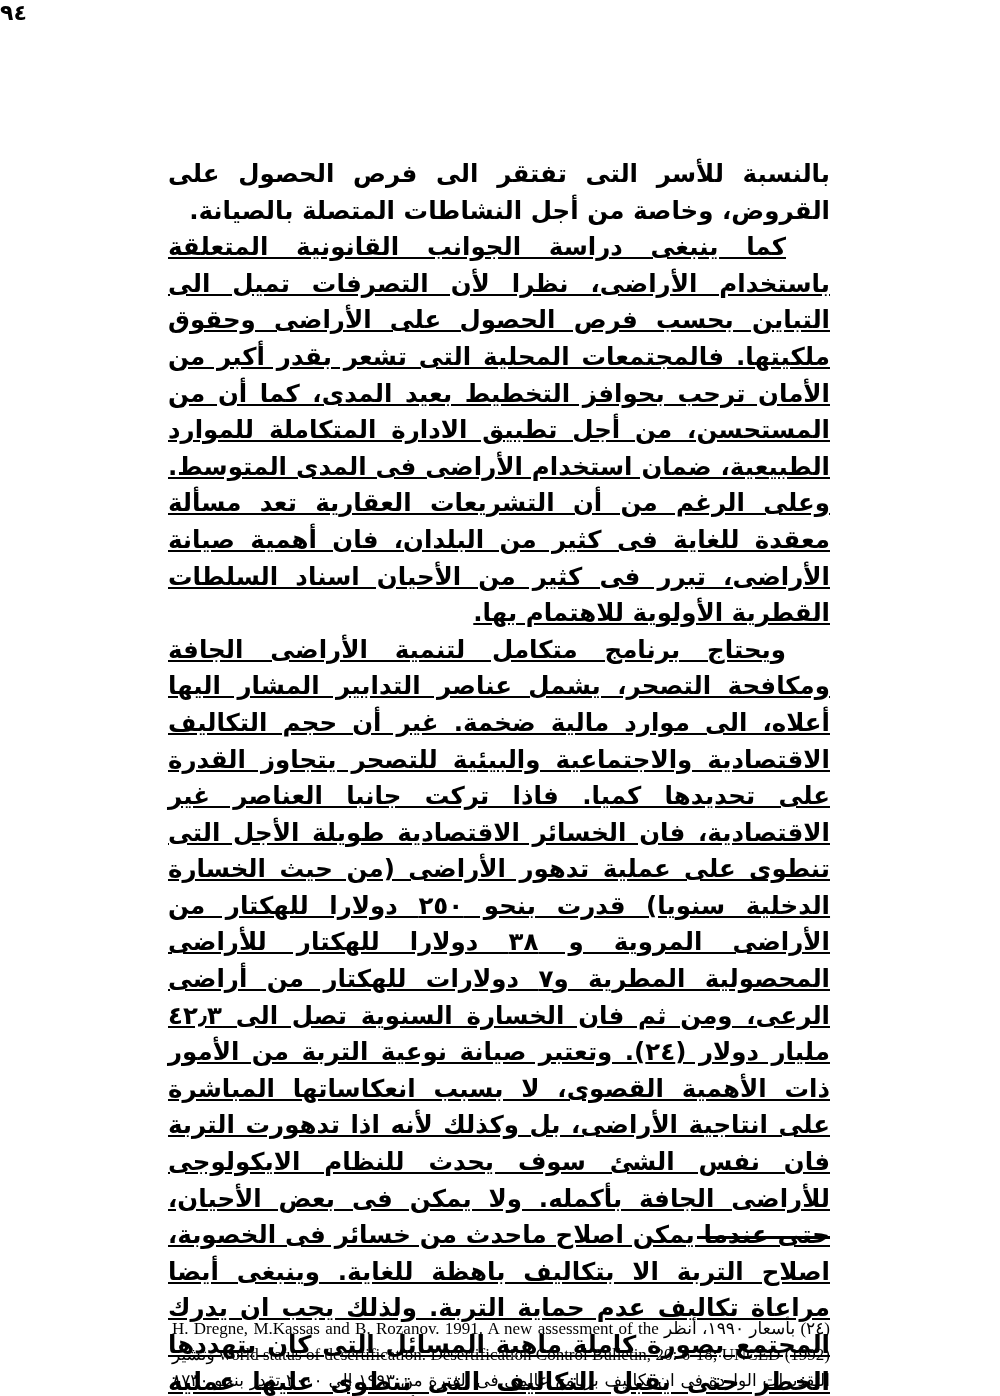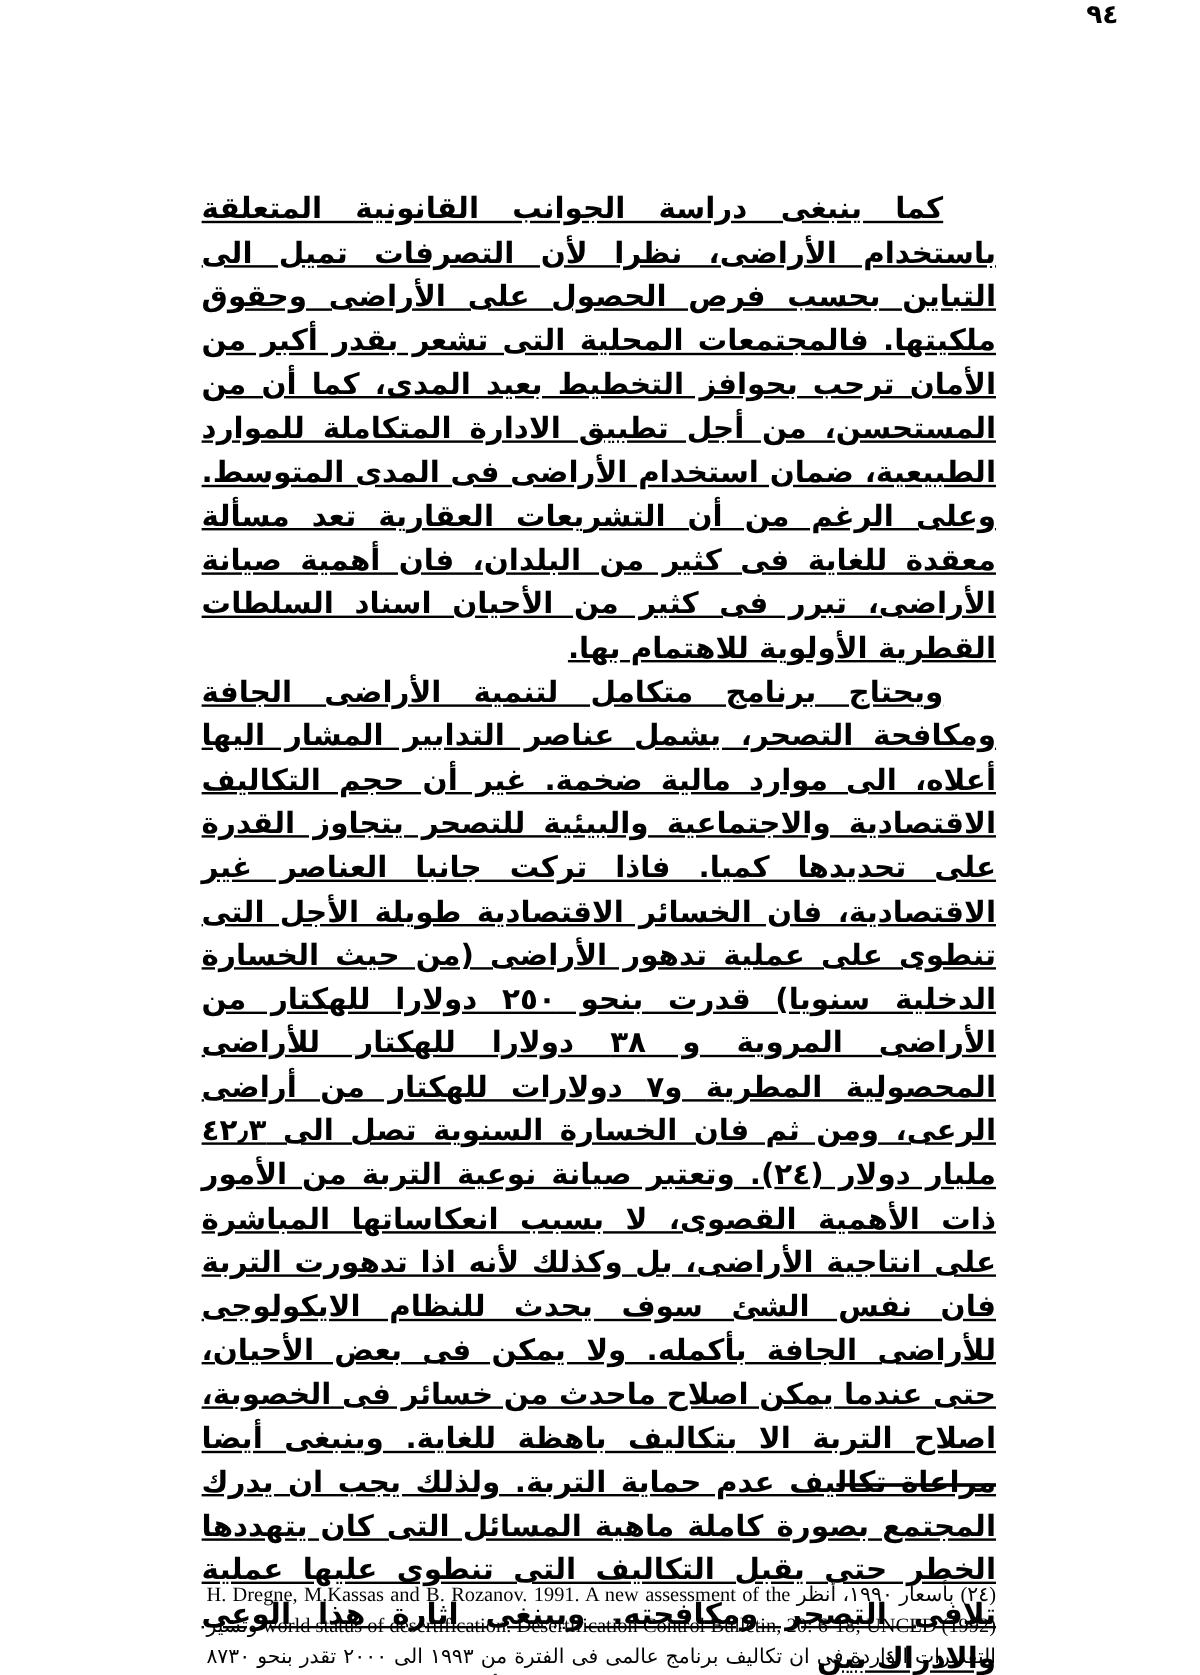--- a/index.html
+++ b/index.html
@@ -9,21 +9,21 @@
       position: relative;
       overflow: hidden;
       color: #000;
       font-family: "DejaVu Sans", sans-serif;
     }
     .page-number {
       position: absolute;
       top: 0px;
       left: 0;
       width: 932px;
-      text-align: right;
+      text-align: left;
       font-size: 22px;
       line-height: 26px;
       font-weight: bold;
     }
     .body-text {
       position: absolute;
       top: 156px;
       left: 168px;
       width: 662px;
       direction: rtl;
@@ -62,20 +62,21 @@
     }
     .footnotes p { margin: 0; }
     .ltr { direction: ltr; unicode-bidi: embed; }
   </style>
 </head>
 <body>
 
 <div class="page-number">٩٤</div>
 
 <div class="body-text">
+  <p>بالنسبة للأسر التى تفتقر الى فرص الحصول على القروض، وخاصة من أجل النشاطات المتصلة بالصيانة.</p>
   <p class="indent">كما ينبغى دراسة الجوانب القانونية المتعلقة باستخدام الأراضى، نظرا لأن التصرفات تميل الى التباين بحسب فرص الحصول على الأراضى وحقوق ملكيتها. فالمجتمعات المحلية التى تشعر بقدر أكبر من الأمان ترحب بحوافز التخطيط بعيد المدى، كما أن من المستحسن، من أجل تطبيق الادارة المتكاملة للموارد الطبيعية، ضمان استخدام الأراضى فى المدى المتوسط. وعلى الرغم من أن التشريعات العقارية تعد مسألة معقدة للغاية فى كثير من البلدان، فان أهمية صيانة الأراضى، تبرر فى كثير من الأحيان اسناد السلطات القطرية الأولوية للاهتمام بها.</p>
   <p class="indent">ويحتاج برنامج متكامل لتنمية الأراضى الجافة ومكافحة التصحر، يشمل عناصر التدابير المشار اليها أعلاه، الى موارد مالية ضخمة. غير أن حجم التكاليف الاقتصادية والاجتماعية والبيئية للتصحر يتجاوز القدرة على تحديدها كميا. فاذا تركت جانبا العناصر غير الاقتصادية، فان الخسائر الاقتصادية طويلة الأجل التى تنطوى على عملية تدهور الأراضى (من حيث الخسارة الدخلية سنويا) قدرت بنحو ٢٥٠ دولارا للهكتار من الأراضى المروية و ٣٨ دولارا للهكتار للأراضى المحصولية المطرية و٧ دولارات للهكتار من أراضى الرعى، ومن ثم فان الخسارة السنوية تصل الى ٤٢٫٣ مليار دولار (٢٤). وتعتبر صيانة نوعية التربة من الأمور ذات الأهمية القصوى، لا بسبب انعكاساتها المباشرة على انتاجية الأراضى، بل وكذلك لأنه اذا تدهورت التربة فان نفس الشئ سوف يحدث للنظام الايكولوجى للأراضى الجافة بأكمله. ولا يمكن فى بعض الأحيان، حتى عندما يمكن اصلاح ماحدث من خسائر فى الخصوبة، اصلاح التربة الا بتكاليف باهظة للغاية. وينبغى أيضا مراعاة تكاليف عدم حماية التربة. ولذلك يجب ان يدرك المجتمع بصورة كاملة ماهية المسائل التى كان يتهددها الخطر حتى يقبل التكاليف التى تنطوى عليها عملية تلافى التصحر ومكافحته. ويبنغى اثارة هذا الوعى والادراك بين</p>
 </div>
 
 <div class="footnote-rule"></div>
 
 <div class="footnotes">
   <p>
     <span>(٢٤)</span>
     <span>بأسعار ١٩٩٠، أنظر</span>

